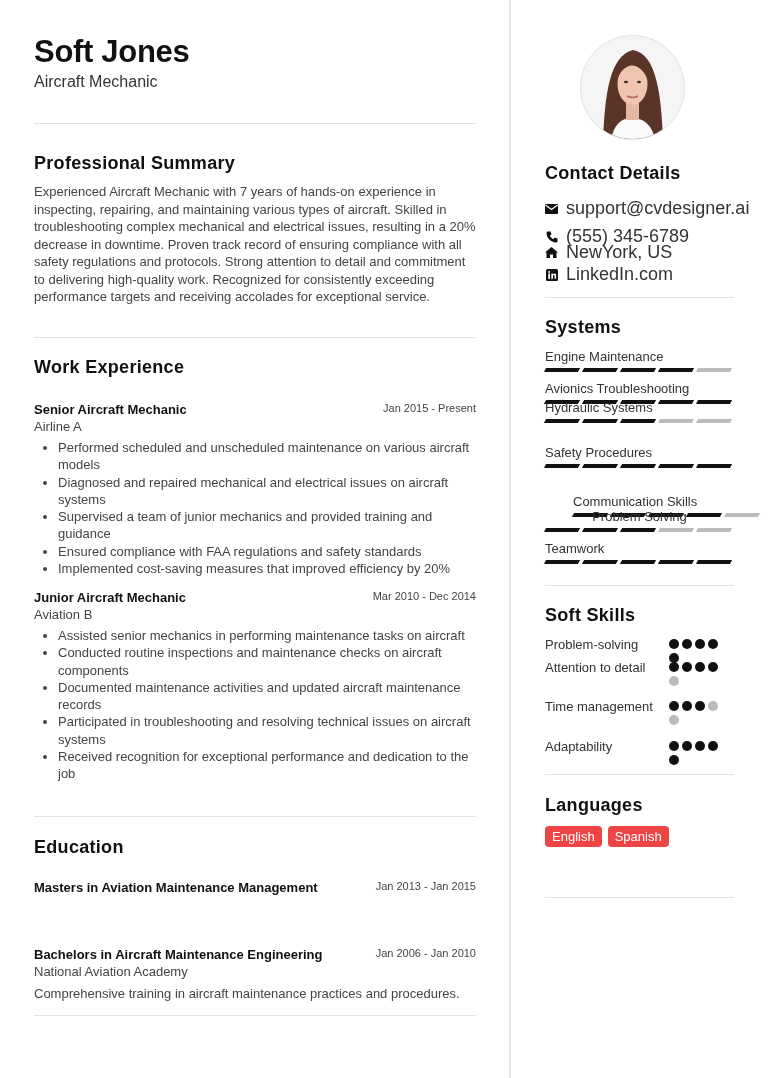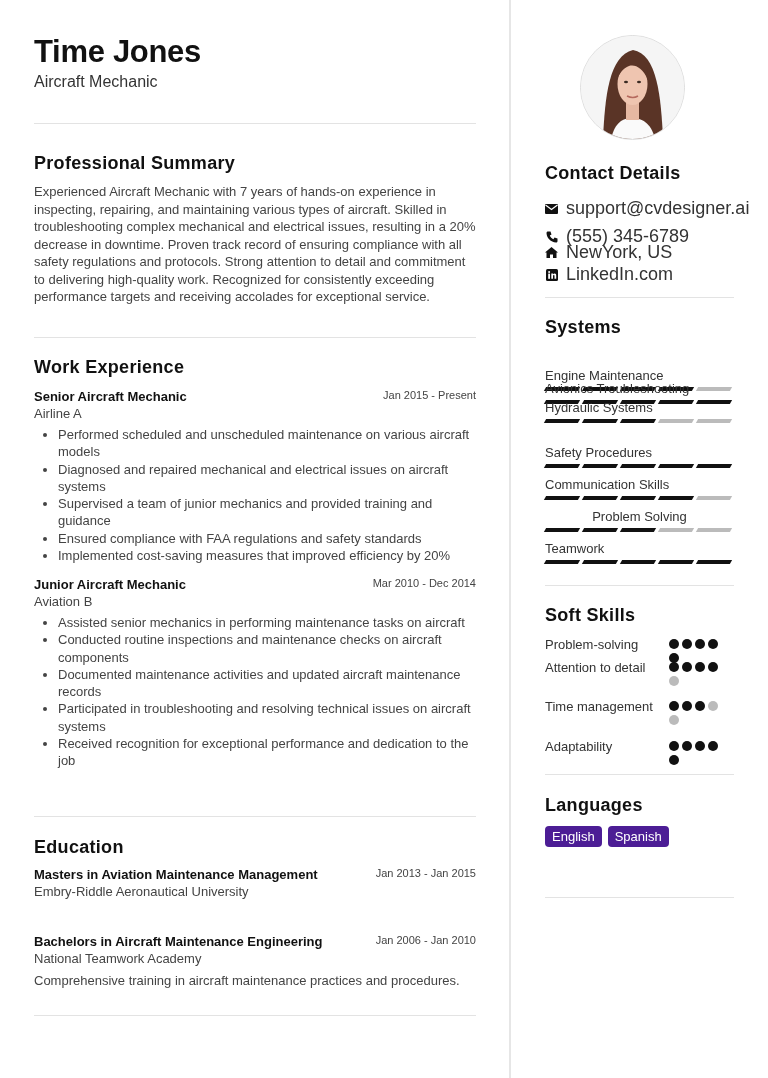--- a/index.html
+++ b/index.html
@@ -5,21 +5,21 @@
   html,body{margin:0;padding:0;background:#fff;}
   body{width:768px;height:1078px;position:relative;overflow:hidden;font-family:"Liberation Sans",sans-serif;color:#222;}
   .left{position:absolute;left:34px;top:0;width:442px;}
   .divider-v{position:absolute;left:509px;top:0;width:2px;height:1078px;background:#e6e6e6;}
   .right{position:absolute;left:545px;top:0;width:189px;}
   .name{position:absolute;top:34px;left:0;font-size:31px;font-weight:bold;color:#111;letter-spacing:-0.3px;}
   .title{position:absolute;top:73px;left:0;font-size:16px;color:#333;}
   .hr{position:absolute;left:0;height:1px;background:#e3e3e3;width:442px;}
   .h2{position:absolute;left:0;font-size:18px;font-weight:bold;color:#111;letter-spacing:0.3px;}
   .para{position:absolute;left:0;font-size:13px;line-height:17.5px;color:#444;width:442px;}
-  .job{position:absolute;left:0;width:442px;}
+  .job{position:absolute;left:0;width:442px;margin-top:13px;}
   .job-title{font-size:13px;font-weight:bold;color:#111;}
   .job-date{position:absolute;right:0;top:0;font-size:11px;color:#444;}
   .job-company{font-size:13px;color:#444;margin-top:2px;}
   ul.bullets{margin:5px 0 0 0;padding-left:24px;font-size:13px;line-height:17.3px;color:#444;}
   ul.bullets li{margin:0;}
   .edu-desc{font-size:13px;color:#444;margin-top:7px;}
   .photo{position:absolute;left:35px;top:35px;width:103px;height:103px;border-radius:50%;border:1px solid #ddd;background:#f4f4f4;overflow:hidden;}
   .rh2{position:absolute;left:0;font-size:18px;font-weight:bold;color:#111;letter-spacing:0.3px;}
   .rhr{position:absolute;left:0;width:189px;height:1px;background:#e3e3e3;}
   .contact{position:absolute;left:0;font-size:18px;color:#333;display:flex;align-items:center;}
@@ -28,27 +28,27 @@
   .skill-name{font-size:13px;color:#333;}
   .bars{display:flex;gap:4px;margin-top:4px;}
   .bar{width:34px;height:4px;transform:skewX(-30deg);background:#111;}
   .bar.off{background:#bbb;}
   .soft{position:absolute;left:0;width:189px;}
   .soft-name{position:absolute;left:0;top:0;font-size:13px;color:#333;width:110px;line-height:17px;}
   .dots{position:absolute;left:124px;top:3px;width:56px;display:flex;flex-wrap:wrap;gap:4px 3px;}
   .dot{width:10px;height:10px;border-radius:50%;background:#111;}
   .dot.off{background:#bbb;}
   .langs{position:absolute;left:0;display:flex;gap:6px;}
-  .lang{background:#4c1d95;color:#fff;font-size:13px;padding:3px 7px;border-radius:4px;}
+  .lang{background:#ef4444;color:#fff;font-size:13px;padding:3px 7px;border-radius:4px;}
 </style>
 </head>
 <body>
 
 <div class="left">
-  <div class="name">Time Jones</div>
+  <div class="name">Soft Jones</div>
   <div class="title">Aircraft Mechanic</div>
   <div class="hr" style="top:123px"></div>
 
   <div class="h2" style="top:153px">Professional Summary</div>
   <div class="para" style="top:183px">Experienced Aircraft Mechanic with 7 years of hands-on experience in inspecting, repairing, and maintaining various types of aircraft. Skilled in troubleshooting complex mechanical and electrical issues, resulting in a 20% decrease in downtime. Proven track record of ensuring compliance with all safety regulations and protocols. Strong attention to detail and commitment to delivering high-quality work. Recognized for consistently exceeding performance targets and receiving accolades for exceptional service.</div>
   <div class="hr" style="top:337px"></div>
 
   <div class="h2" style="top:357px">Work Experience</div>
 
   <div class="job" style="top:389px">
@@ -75,26 +75,25 @@
       <li>Participated in troubleshooting and resolving technical issues on aircraft systems</li>
       <li>Received recognition for exceptional performance and dedication to the job</li>
     </ul>
   </div>
   <div class="hr" style="top:816px"></div>
 
   <div class="h2" style="top:837px">Education</div>
   <div class="job" style="top:867px">
     <div class="job-title">Masters in Aviation Maintenance Management</div>
     <div class="job-date">Jan 2013 - Jan 2015</div>
-    <div class="job-company">Embry-Riddle Aeronautical University</div>
   </div>
   <div class="job" style="top:934px">
     <div class="job-title">Bachelors in Aircraft Maintenance Engineering</div>
     <div class="job-date">Jan 2006 - Jan 2010</div>
-    <div class="job-company">National Teamwork Academy</div>
+    <div class="job-company">National Aviation Academy</div>
     <div class="edu-desc">Comprehensive training in aircraft maintenance practices and procedures.</div>
   </div>
   <div class="hr" style="top:1015px"></div>
 </div>
 
 <div class="divider-v"></div>
 
 <div class="right">
   <div class="photo">
     <svg width="103" height="103" viewBox="0 0 103 103">
@@ -144,21 +143,21 @@
           <circle cx="3.1" cy="3" r="1" fill="#fff"></circle>
           <path d="M5.3 4.6 L7 4.6 L7 5.4 C7.4 4.8 8 4.5 8.7 4.5 C9.8 4.5 10.2 5.2 10.2 6.4 L10.2 9.8 L8.5 9.8 L8.5 6.8 C8.5 6.2 8.3 5.9 7.8 5.9 C7.3 5.9 7 6.3 7 6.9 L7 9.8 L5.3 9.8 Z" fill="#fff"></path>
         </svg>
       </span>
     <span>LinkedIn.com</span>
   </div>
   <div class="rhr" style="top:297px"></div>
 
   <div class="rh2" style="top:317px">Systems</div>
   <div id="skills-list">
-      <div class="skill" style="top: 349px; margin-top: 19px;">
+      <div class="skill" style="top: 349px;">
         <div class="skill-name">Engine Maintenance</div>
         <div class="bars">
           <span class="bar"></span>
           <span class="bar"></span>
           <span class="bar"></span>
           <span class="bar"></span>
           <span class="bar off"></span>
         </div>
       </div>
       <div class="skill" style="top: 381px;">
@@ -184,21 +183,21 @@
       <div class="skill" style="top: 445px;">
         <div class="skill-name">Safety Procedures</div>
         <div class="bars">
           <span class="bar"></span>
           <span class="bar"></span>
           <span class="bar"></span>
           <span class="bar"></span>
           <span class="bar"></span>
         </div>
       </div>
-      <div class="skill" style="top: 477px;">
+      <div class="skill" style="top: 494px; margin-left: 28px;">
         <div class="skill-name">Communication Skills</div>
         <div class="bars">
           <span class="bar"></span>
           <span class="bar"></span>
           <span class="bar"></span>
           <span class="bar"></span>
           <span class="bar off"></span>
         </div>
       </div>
       <div class="skill" style="top: 509px; text-align: center;">

